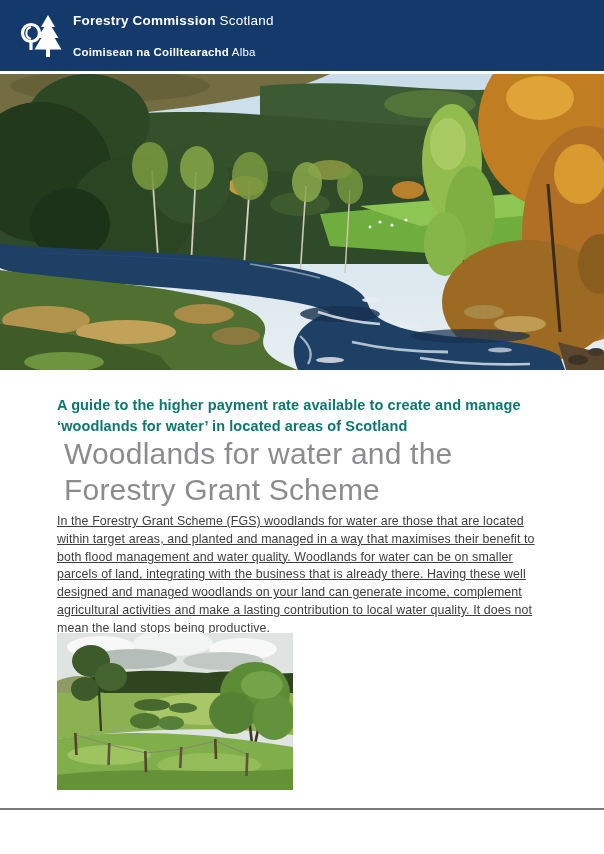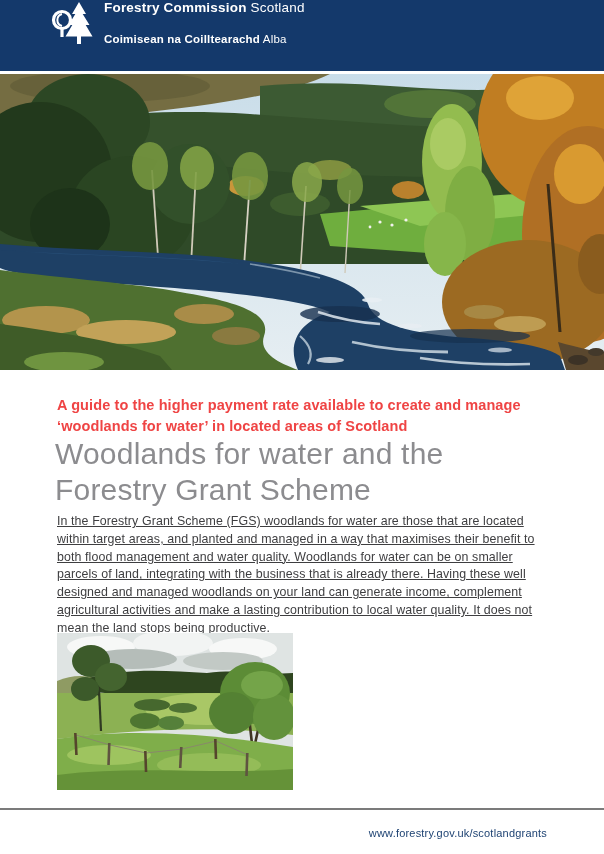--- a/index.html
+++ b/index.html
@@ -5,39 +5,39 @@
   * { margin:0; padding:0; box-sizing:border-box; }
   html,body { background:#9a9a9a; }
   body { display:flex; justify-content:center; }
   .page{
     position:relative; width:604px; height:854px; background:#ffffff;
     font-family:"Liberation Sans", sans-serif; overflow:hidden;
   }
   
   .header{
     position:absolute; top:0; left:0; width:604px; height:71px;
-    background:#14396B; display:flex; padding-left:49px;
+    background:#14396B; display:flex; align-items:center; padding-left:18px;
   }
   .logo{ width:46px; height:46px; flex:0 0 auto; }
   .header-text{ margin-left:9px; color:#ffffff; }
   .org-line{ font-size:13.5px; letter-spacing:.2px; line-height:16px; }
   .org-line .bold{ font-weight:bold; }
   .gaelic-line{ font-size:11.5px; letter-spacing:.2px; line-height:13px; margin-top:17px; }
   .gaelic-line .bold{ font-weight:bold; }
   
   .hero{ position:absolute; top:74px; left:0; width:604px; height:296px; }
   .hero svg{ display:block; width:604px; height:296px; }
   
   .subtitle{
     position:absolute; left:57px; top:395px; width:505px;
-    color:#ef4444; font-weight:bold; font-size:14.5px; line-height:20.5px;
+    color:#0f766e; font-weight:bold; font-size:14.5px; line-height:20.5px;
     letter-spacing:.1px;
   }
   .title{
-    position:absolute; left:55px; top:436px; width:520px;
+    position:absolute; left:64px; top:436px; width:520px;
     color:#8C8C8F; font-size:30px; line-height:35.5px; font-weight:normal;
     letter-spacing:.2px;
   }
   .bodytext{
     position:absolute; left:57px; top:513px; width:497px;
     color:#3E3E40; font-size:12.4px; line-height:17.8px; letter-spacing:.1px;text-decoration:underline;
   }
   .inset{ position:absolute; left:57px; top:633px; width:236px; height:157px; }
   .inset svg{ display:block; width:236px; height:157px; }
   .note{
@@ -221,15 +221,14 @@
       <rect x="51" y="110" width="2.6" height="22" fill="#5f5440" transform="rotate(2 52 110)"></rect>
       <rect x="87" y="118" width="2.6" height="21" fill="#55452c" transform="rotate(-2 88 118)"></rect>
       <rect x="123" y="114" width="2.6" height="21" fill="#5f5440" transform="rotate(3 124 114)"></rect>
       <rect x="157" y="106" width="2.6" height="20" fill="#55452c" transform="rotate(-2 158 106)"></rect>
       <rect x="189" y="120" width="2.6" height="23" fill="#5f5440" transform="rotate(2 190 120)"></rect>
     </svg>
   </div>
 
 
   <div class="rule"></div>
-  <a class="footer-url" href="#">www.forestry.gov.uk/scotlandgrants</a>
 
 </div>
 
 </body></html>

